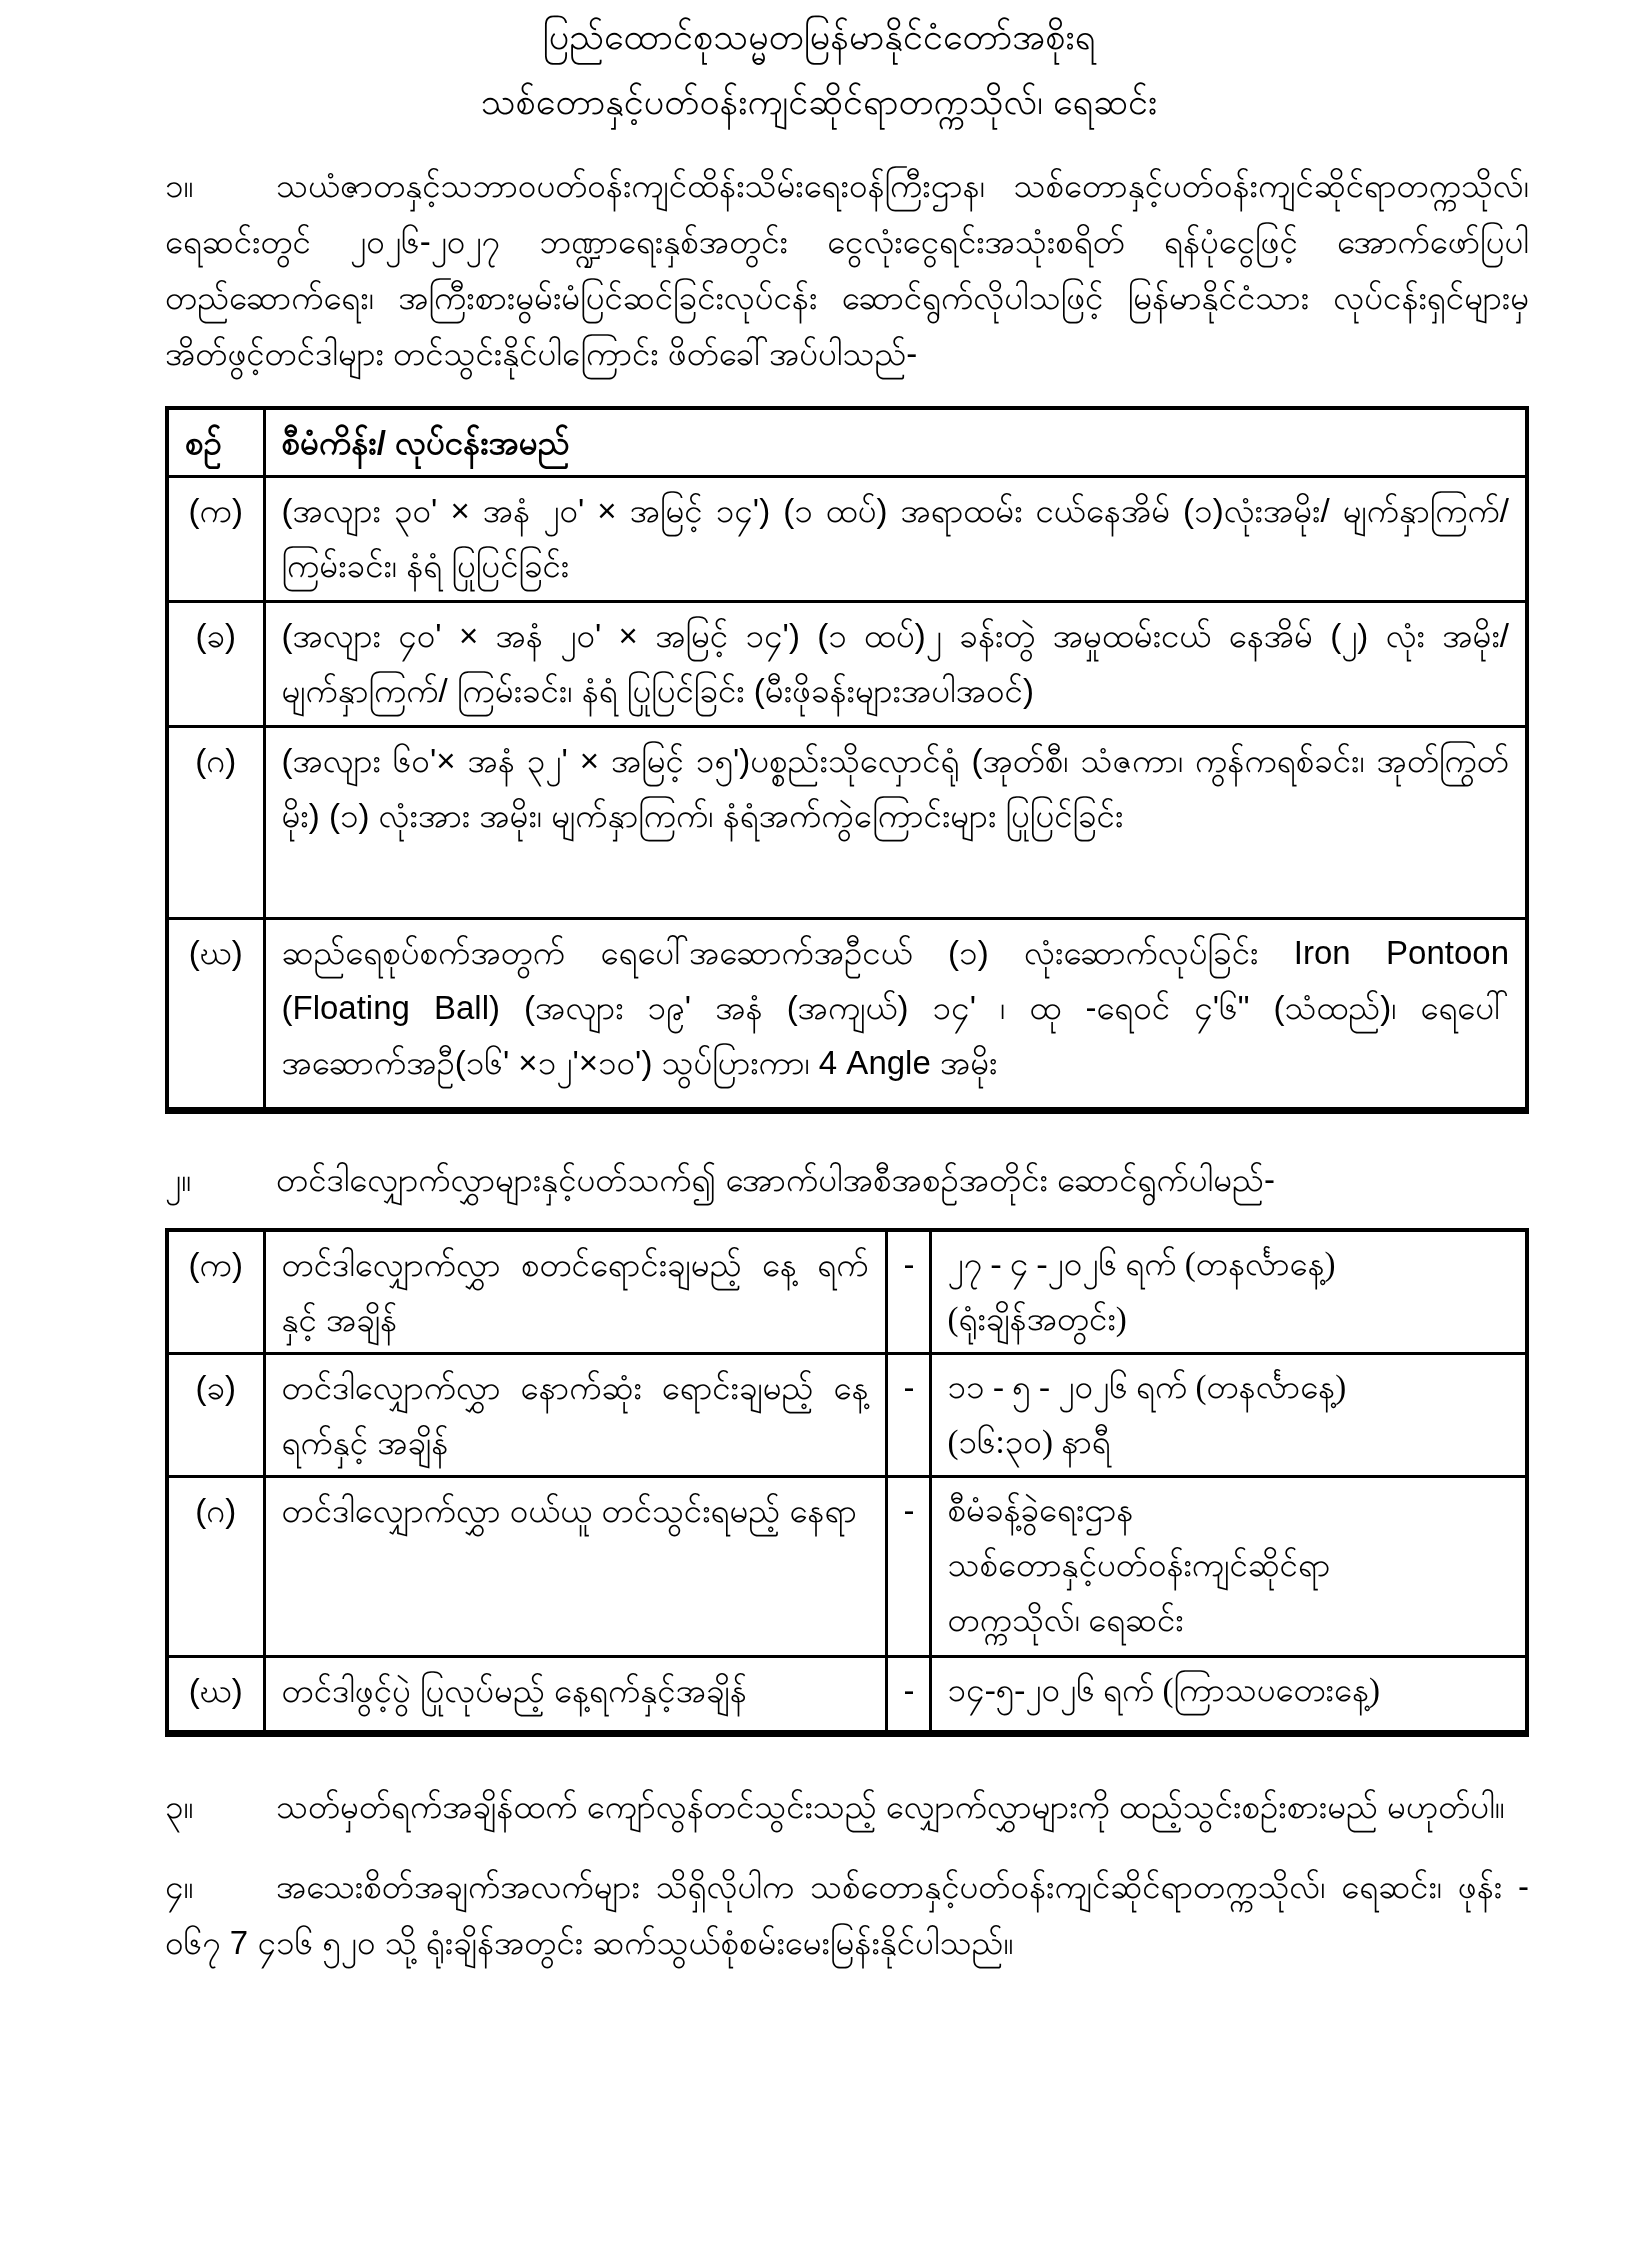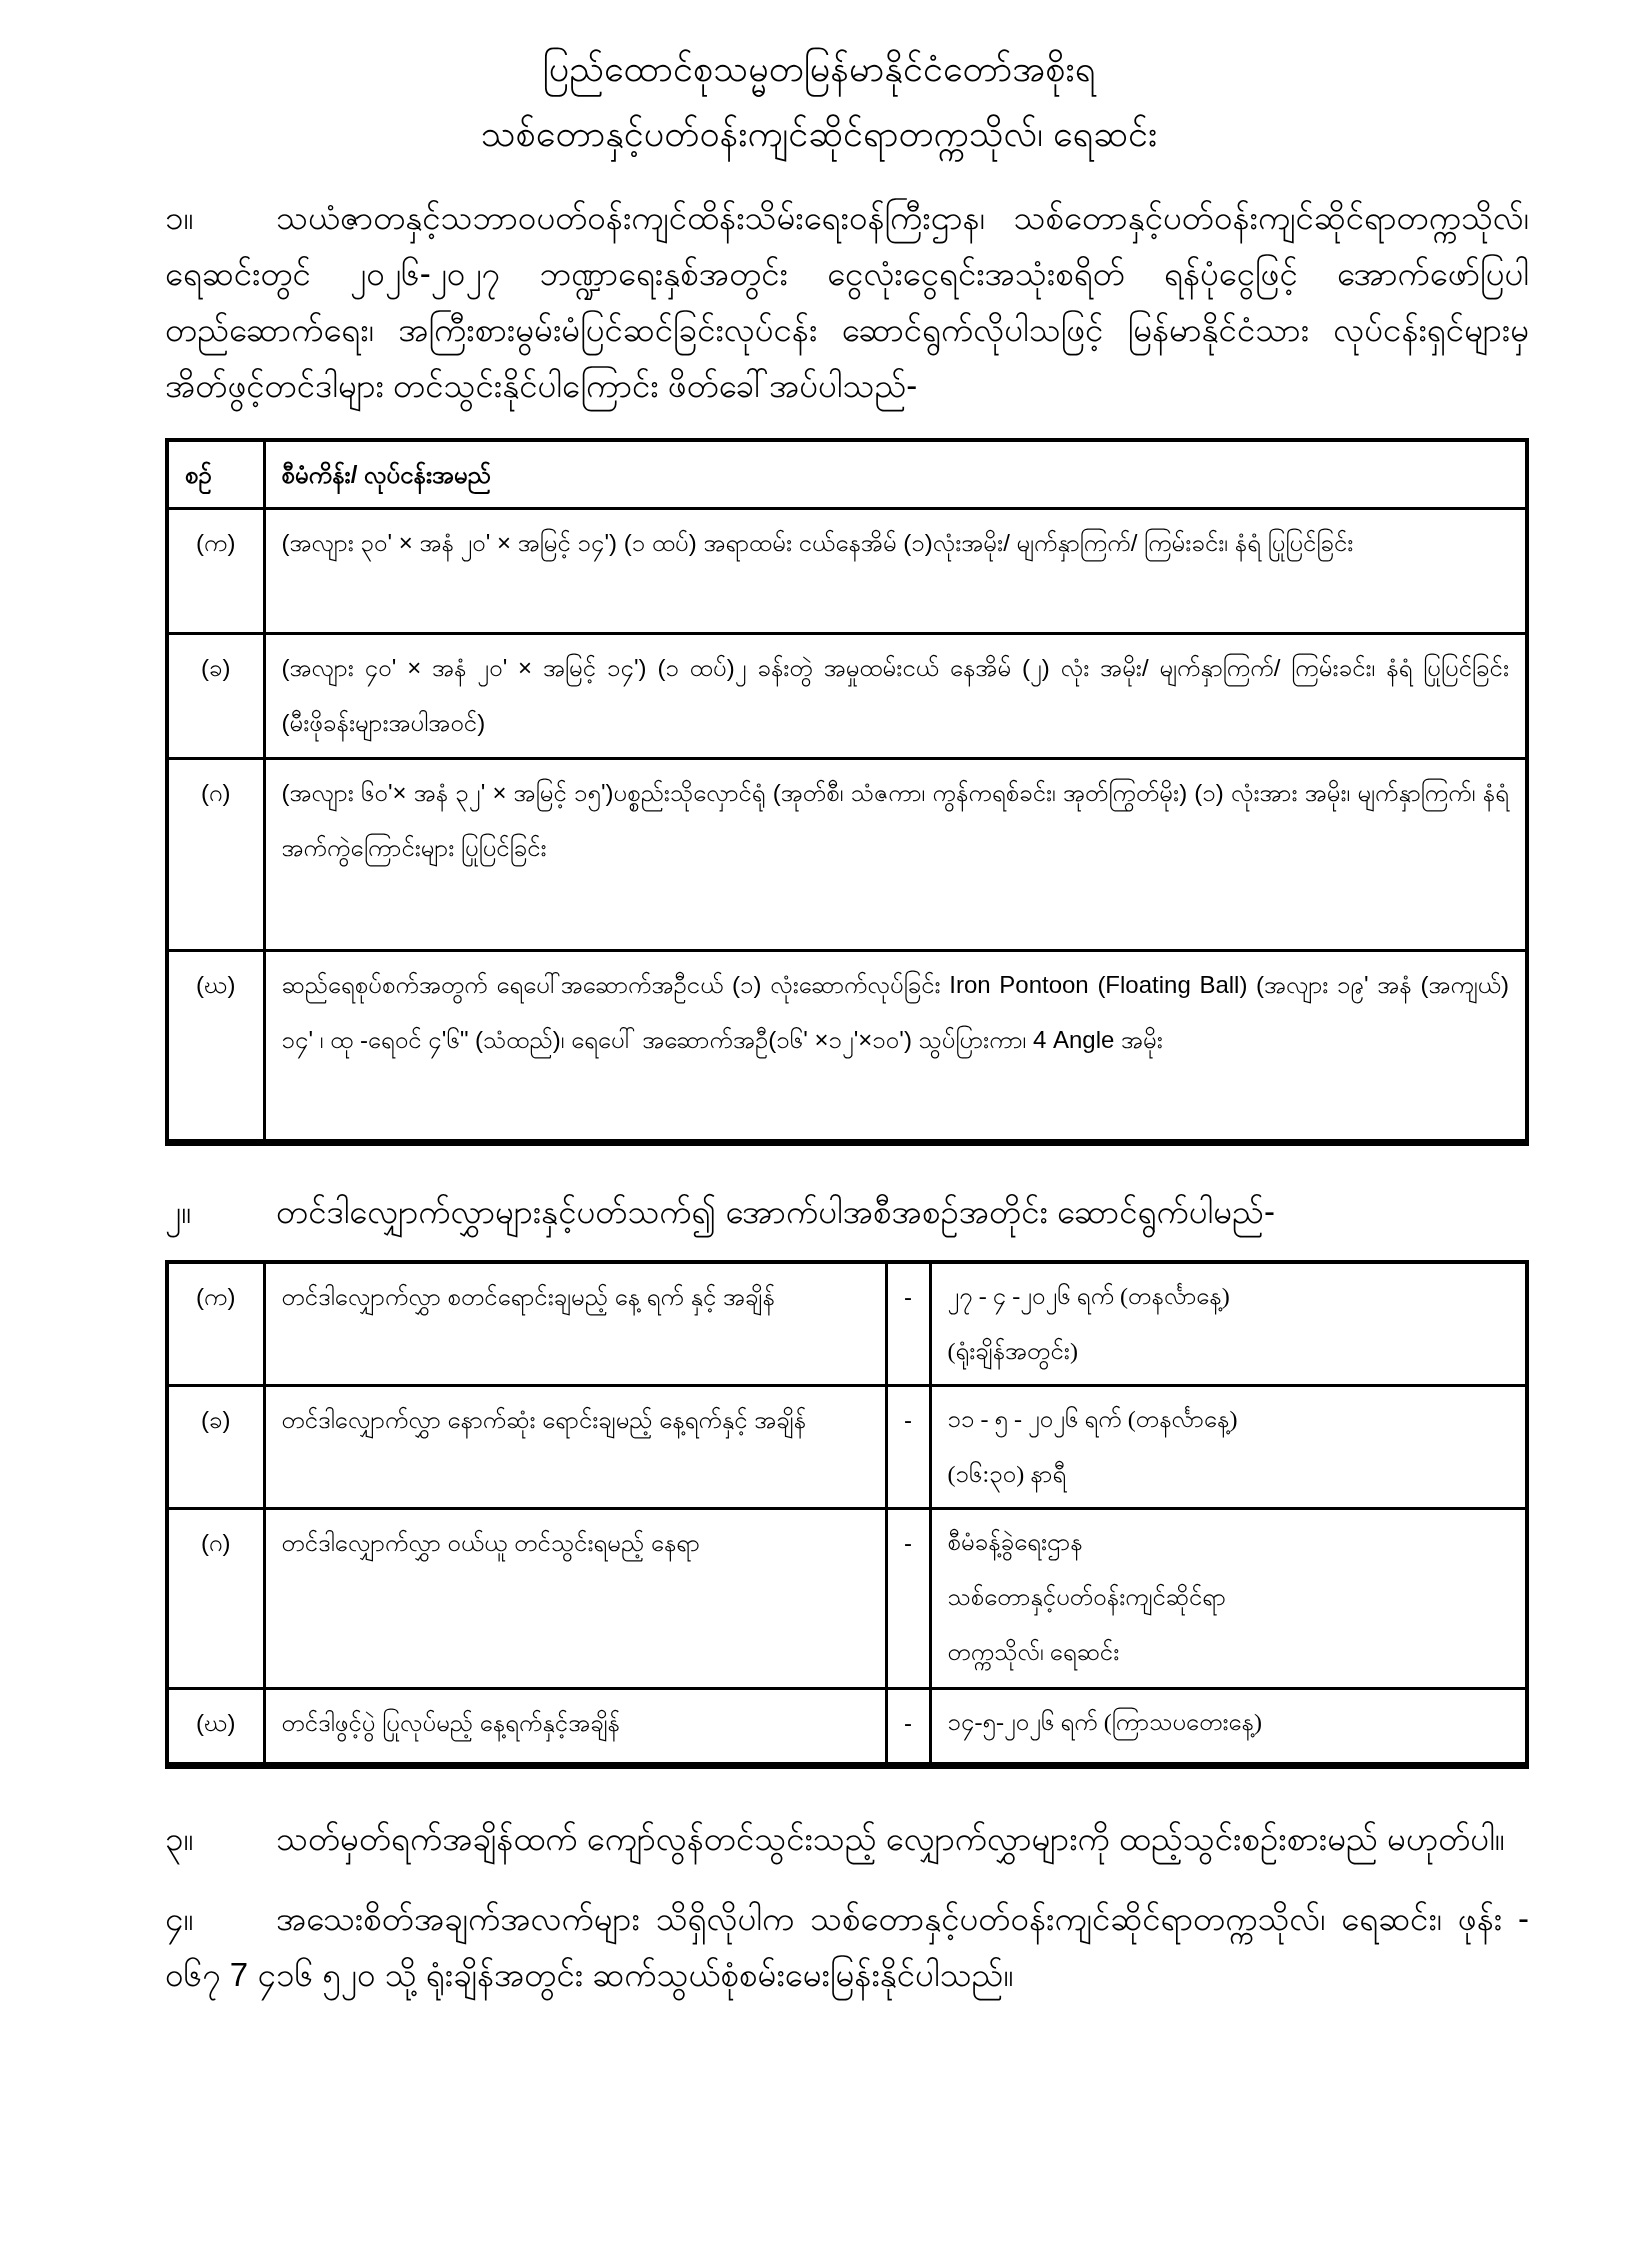--- a/index.html
+++ b/index.html
@@ -11,21 +11,21 @@
     position: relative;
     width: 1638px;
     height: 2264px;
     background: #ffffff;
     color: #000000;
     font-family: "Liberation Sans", sans-serif;
     overflow: hidden;
   }
   
   .doc-header {
-    padding-top: 36px;
+    padding-top: 4px;
     text-align: center;
   }
   .h-line {
     font-size: 36px;
     line-height: 65px;
     white-space: nowrap;
   }
   .h-title {
     font-weight: 700;
     margin-top: 8px;
@@ -50,21 +50,21 @@
   .mt-t2 { margin-top: 20px; }
   .mt-p3 { margin-top: 42px; }
   .mt-p4 { margin-top: 24px; }
   
   table.doc-table {
     width: 100%;
     table-layout: fixed;
     border-collapse: collapse;
     border: 4px solid #000;
     border-bottom-width: 7px;
-    font-size: 24px;
+    font-size: 33px;
     line-height: 55px;
   }
   .doc-table td, .doc-table th {
     border: 3px solid #000;
     padding: 5px 16px;
     vertical-align: top;
     overflow: hidden;
   }
   .doc-table th {
     font-weight: 700;

